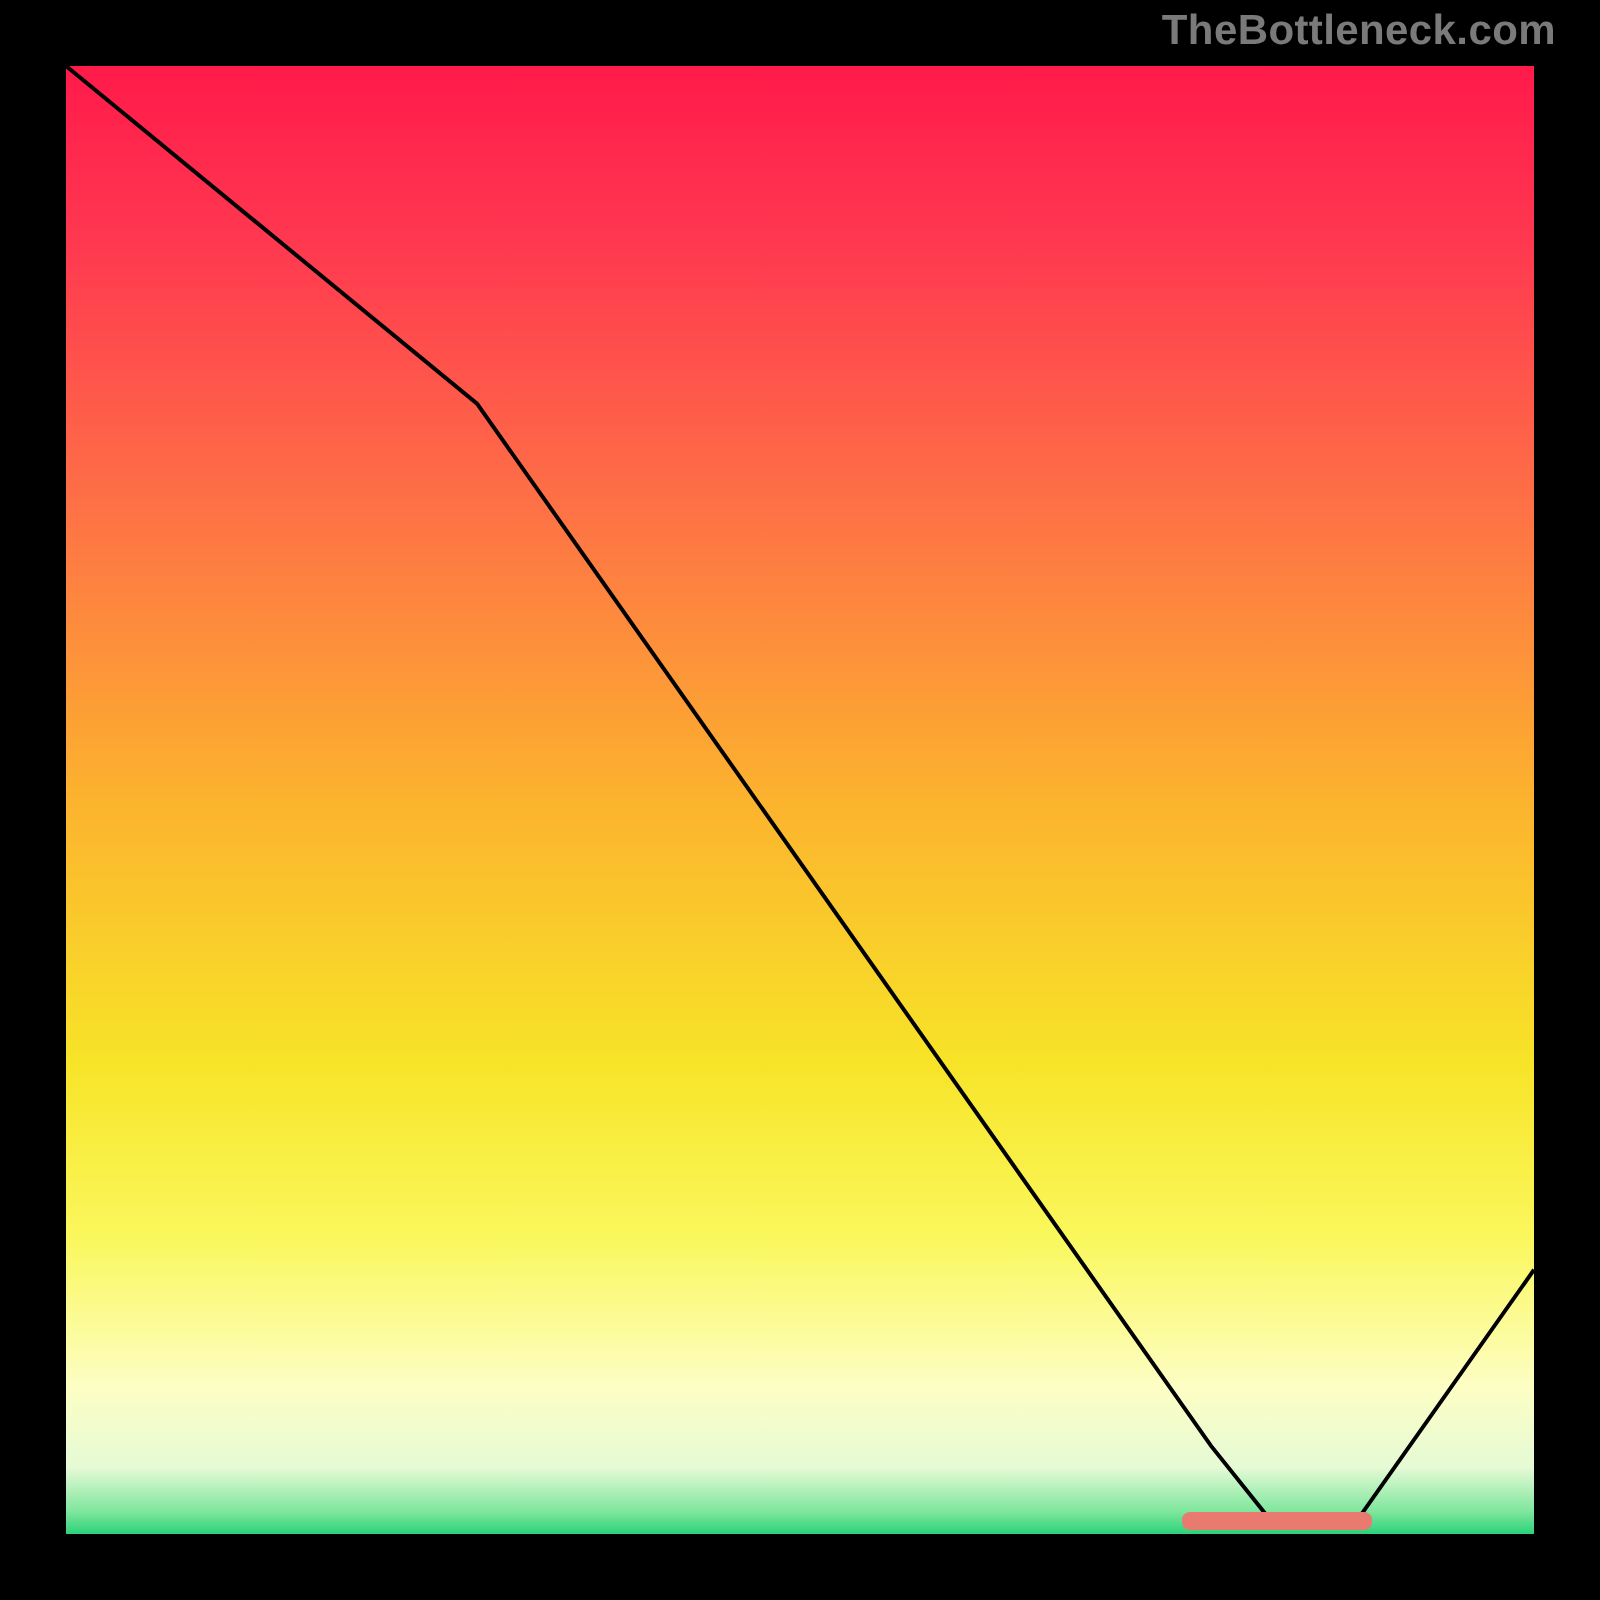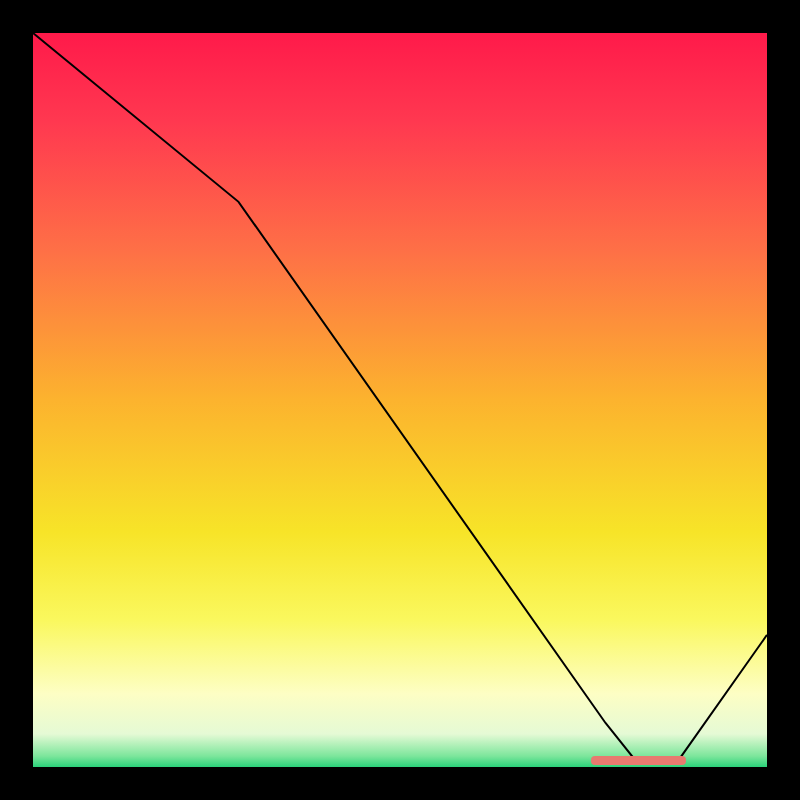--- a/index.html
+++ b/index.html
@@ -54,20 +54,21 @@
     height: 9px;
     border-radius: 4px;
     background: #e87a6f;
     z-index: 5;
   }
 </style>
 </head>
 <body>
 
 <div class="frame">
+  <div class="watermark">TheBottleneck.com</div>
 
   <div class="plot-area">
     <svg class="gradient" viewBox="0 0 100 100" preserveAspectRatio="none">
       <defs>
         <linearGradient id="bg" x1="0" y1="0" x2="0" y2="1">
             <stop offset="0%" stop-color="#ff1a4a"></stop>
             <stop offset="12%" stop-color="#ff3850"></stop>
             <stop offset="30%" stop-color="#fe7146"></stop>
             <stop offset="50%" stop-color="#fcb32e"></stop>
             <stop offset="68%" stop-color="#f7e428"></stop>

